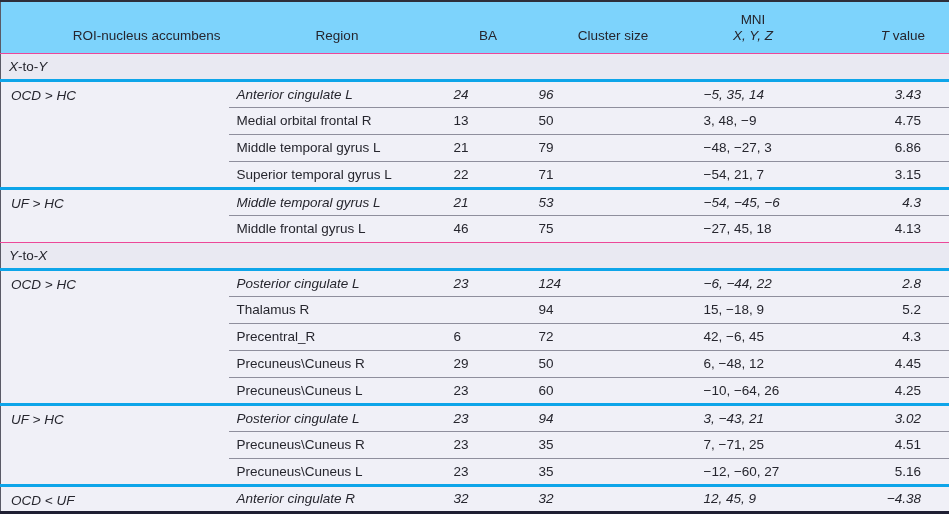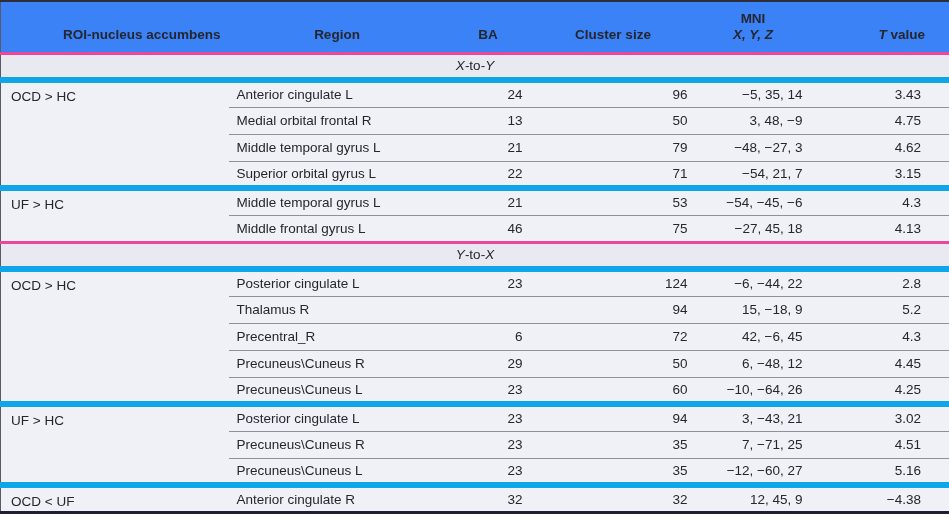--- a/index.html
+++ b/index.html
@@ -23,53 +23,53 @@
   }
   col.c1 { width: 228px; }
   col.c2 { width: 217px; }
   col.c3 { width: 85px;  }
   col.c4 { width: 165px; }
   col.c5 { width: 115px; }
   col.c6 { width: 139px; }
 
   thead tr { height: 52px; }
   thead th {
-    background: #3b82f6;
-    font-weight: 700;
+    background: #7dd3fc;
+    font-weight: 400;
     vertical-align: bottom;
     padding: 0 8px 9px 8px;
     text-align: center;
     line-height: 16px;
   }
   thead th.h1 { text-align: right; padding-left: 10px; }
   thead th.h6 { text-align: right; padding-right: 24px; }
 
   tbody tr { height: 27px; }
   tbody td {
     background: #f0f0f7;
     padding: 0 8px;
     vertical-align: middle;
     line-height: 15px;
   }
   tr.section-row td {
     background: #e9e9f2;
-    text-align: center;
-    border-top: 3px solid #ec4899;
-  }
-  tr.group-start td { border-top: 6px solid #0ea5e9; }
+    text-align: left;
+    border-top: 1px solid #ec4899;
+  }
+  tr.group-start td { border-top: 3px solid #0ea5e9; font-style: italic; }
   tr.inner-row  td { border-top: 1px solid #8f8f9d; margin-top: 48px; }
 
   td.roi {
     vertical-align: top;
     padding-top: 6px;
     padding-left: 10px;
     text-align: left;
   }
   td.region { text-align: left; padding-left: 8px; }
-  td.num    { text-align: right; }
+  td.num    { text-align: left; }
   td.tval   { text-align: right; padding-right: 28px; }
 
   .ital { font-style: italic; }
 </style>
 </head>
 <body>
 
 <table>
   <colgroup>
     <col class="c1">
@@ -109,24 +109,24 @@
         <td class="num">13</td>
         <td class="num">50</td>
         <td class="num">3, 48, −9</td>
         <td class="tval">4.75</td>
       </tr>
       <tr class="inner-row">
         <td class="region">Middle temporal gyrus L</td>
         <td class="num">21</td>
         <td class="num">79</td>
         <td class="num">−48, −27, 3</td>
-        <td class="tval">4.62</td>
-      </tr>
-      <tr class="inner-row">
-        <td class="region">Superior orbital gyrus L</td>
+        <td class="tval">6.86</td>
+      </tr>
+      <tr class="inner-row">
+        <td class="region">Superior temporal gyrus L</td>
         <td class="num">22</td>
         <td class="num">71</td>
         <td class="num">−54, 21, 7</td>
         <td class="tval">3.15</td>
       </tr>
       <tr class="group-start">
         <td class="roi" rowspan="2">UF &gt; HC</td>
         <td class="region">Middle temporal gyrus L</td>
         <td class="num">21</td>
         <td class="num">53</td>

